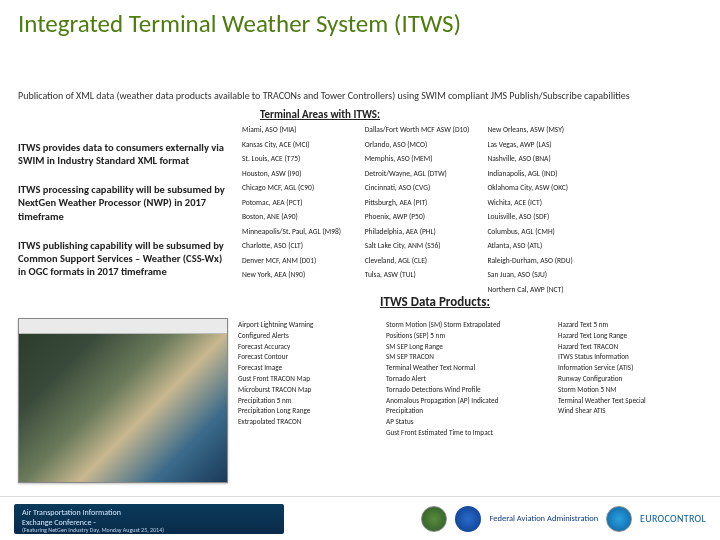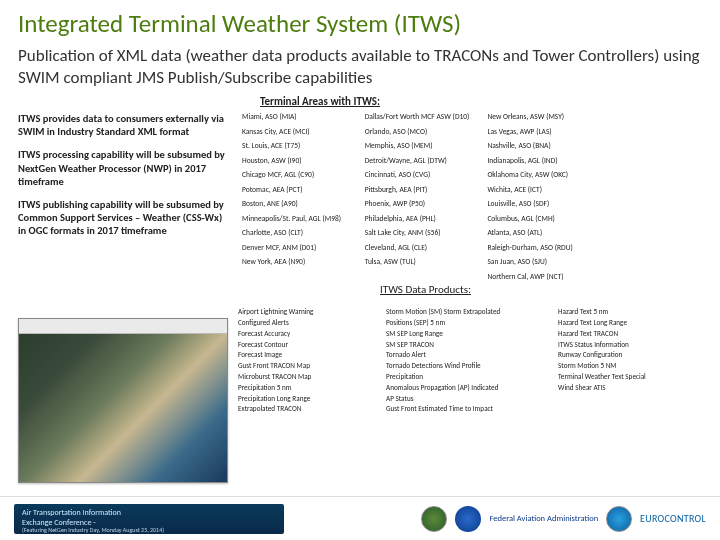--- a/index.html
+++ b/index.html
@@ -8,65 +8,67 @@
     font-family: "Segoe UI", Calibri, Arial, sans-serif;
     background: #fff; color: #222;
     overflow: hidden; position: relative;
   }
   .title {
     font-size: 25px; font-weight: 400;
     color: #4d7c0f;
     padding: 8px 18px 2px 18px;
   }
   .subtitle {
-    font-size: 17px;
+    font-size: 10px;
     padding: 4px 18px 4px 18px;
     line-height: 1.3;
     color: #333;
+    margin-top: 44px;
   }
   .tah {
     font-size: 11px; font-weight: bold;
     text-decoration: underline;
     padding: 2px 0 4px 260px;
   }
   .main {
     display: flex;
     padding: 0 18px;
     gap: 14px;
   }
   .leftcol {
     width: 210px;
     flex: 0 0 210px;
   }
   .bullet {
     font-size: 10.5px; font-weight: bold;
     color: #222;
     margin-bottom: 10px;
     line-height: 1.25;
+    margin-top: 16px;
   }
   .terminal-grid {
     display: grid;
     grid-template-columns: 1fr 1fr 1fr;
     column-gap: 18px;
     row-gap: 4px;
   }
   .terminal-grid span {
     font-size: 7.5px;
     color: #222;
     line-height: 1.4;
     white-space: nowrap;
   }
   .row2 {
     display: grid;
     grid-template-columns: 120px 1fr 1fr;
     column-gap: 28px;
     padding: 6px 18px 0 238px;
   }
   .dph-wrap { padding: 0 18px 0 380px; margin-top:-4px; margin-bottom:4px; }
-  .dph { font-size: 11px; font-weight: normal; text-decoration: underline; }
+  .dph { font-size: 13px; font-weight: bold; text-decoration: underline; }
   .prodcol { font-size: 7.2px; line-height: 1.5; }
   .prodcol span { display: block; white-space: nowrap; }
   .mapshot {
     position: absolute;
     left: 18px; top: 318px;
     width: 210px; height: 165px;
     background: linear-gradient(135deg,#2a3a2a 0%, #3a4a3a 25%, #6a7a5a 45%, #c8b890 60%, #3a6a8a 80%, #1a3a5a 100%);
     border: 1px solid #888;
     box-shadow: 0 1px 2px rgba(0,0,0,0.25);
   }
@@ -164,32 +166,34 @@
       <span>Microburst TRACON Map</span>
       <span>Precipitation 5 nm</span>
       <span>Precipitation Long Range</span>
       <span>Extrapolated TRACON</span>
     </div>
   <div class="prodcol" id="pc2">
       <span>Storm Motion (SM) Storm Extrapolated</span>
       <span>Positions (SEP) 5 nm</span>
       <span>SM SEP Long Range</span>
       <span>SM SEP TRACON</span>
+      <span>Terminal Weather Text Normal</span>
       <span>Tornado Alert</span>
       <span>Tornado Detections Wind Profile</span>
+      <span>Anomalous Propagation (AP) Indicated</span>
       <span>Precipitation</span>
-      <span>Anomalous Propagation (AP) Indicated</span>
       <span>AP Status</span>
       <span>Gust Front Estimated Time to Impact</span>
     </div>
   <div class="prodcol" id="pc3">
       <span>Hazard Text 5 nm</span>
       <span>Hazard Text Long Range</span>
       <span>Hazard Text TRACON</span>
       <span>ITWS Status Information</span>
+      <span>Information Service (ATIS)</span>
       <span>Runway Configuration</span>
       <span>Storm Motion 5 NM</span>
       <span>Terminal Weather Text Special</span>
       <span>Wind Shear ATIS</span>
     </div>
 </div>
 
 <div class="mapshot"></div>
 
 <div class="footer">

